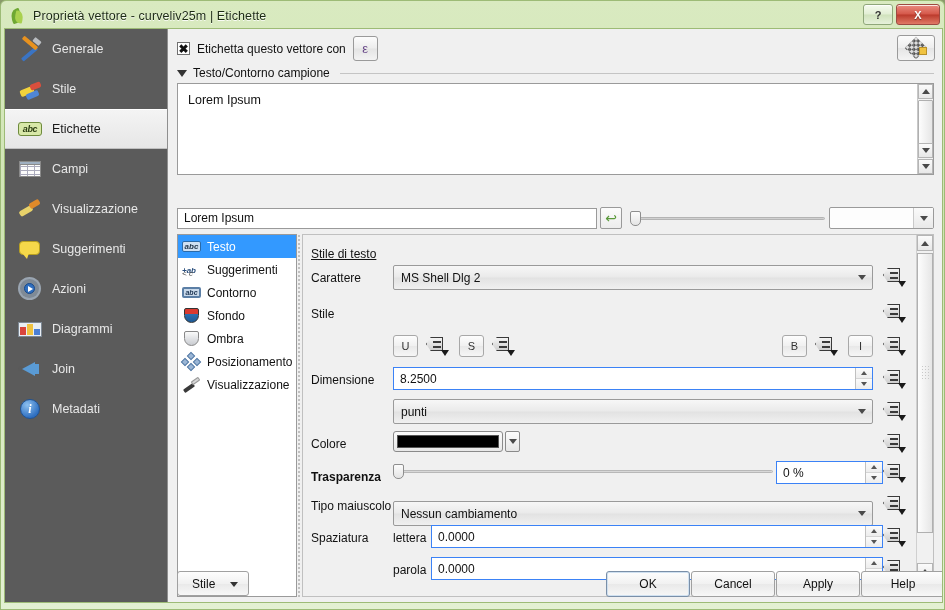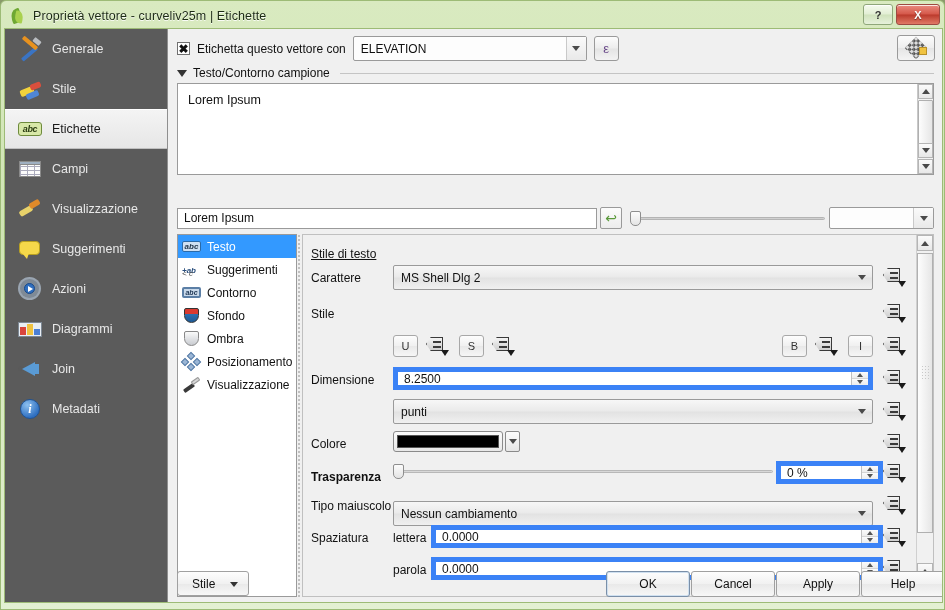--- a/index.html
+++ b/index.html
@@ -311,21 +311,21 @@
   }
   #form-inner { position:absolute; left:0; top:0; right:18px; bottom:0; }
   #section-title {
     position:absolute; left:8px; top:12px; font-size:12px; color:#111;
     text-decoration:underline;
   }
   .flabel { position:absolute; left:8px; font-size:12px; color:#111; }
   .fctl { position:absolute; left:90px; }
 
   .textfield {
-    height:23px; background:#fff; border:5px solid #3b82f6;
+    height:23px; background:#fff; border:1px solid #3b82f6;
     display:flex; align-items:center; padding-left:6px; font-size:12px; color:#111;
   }
   .spinbtns {
     position:absolute; right:0; top:0; bottom:0; width:17px;
     display:flex; flex-direction:column; border-left:1px solid #c0c0c0;
   }
   .spinbtns div {
     flex:1; display:flex; align-items:center; justify-content:center;
     background:linear-gradient(to bottom,#fbfbfb,#ededed);
     border-bottom:1px solid #d5d5d5;
@@ -518,26 +518,20 @@
           </span>
         <span>Metadati</span>
       </div>
     </div>
 
     <div id="pane">
 
       <div id="labelwith-row">
         <div class="checkbox">✖</div>
         <div id="labelwith-text">Etichetta questo vettore con</div>
-        <div class="combo" style="width:234px;">
-          <span>ELEVATION</span>
-          <span class="arrowbox">
-              <i class="caret"></i>
-            </span>
-        </div>
         <div class="minibtn">ε</div>
       </div>
 
       <div id="topright-btn">
         <div class="checker"></div>
         <div class="yellow"></div>
       </div>
 
       <div id="group-header">
         <span class="tri-down"></span>

